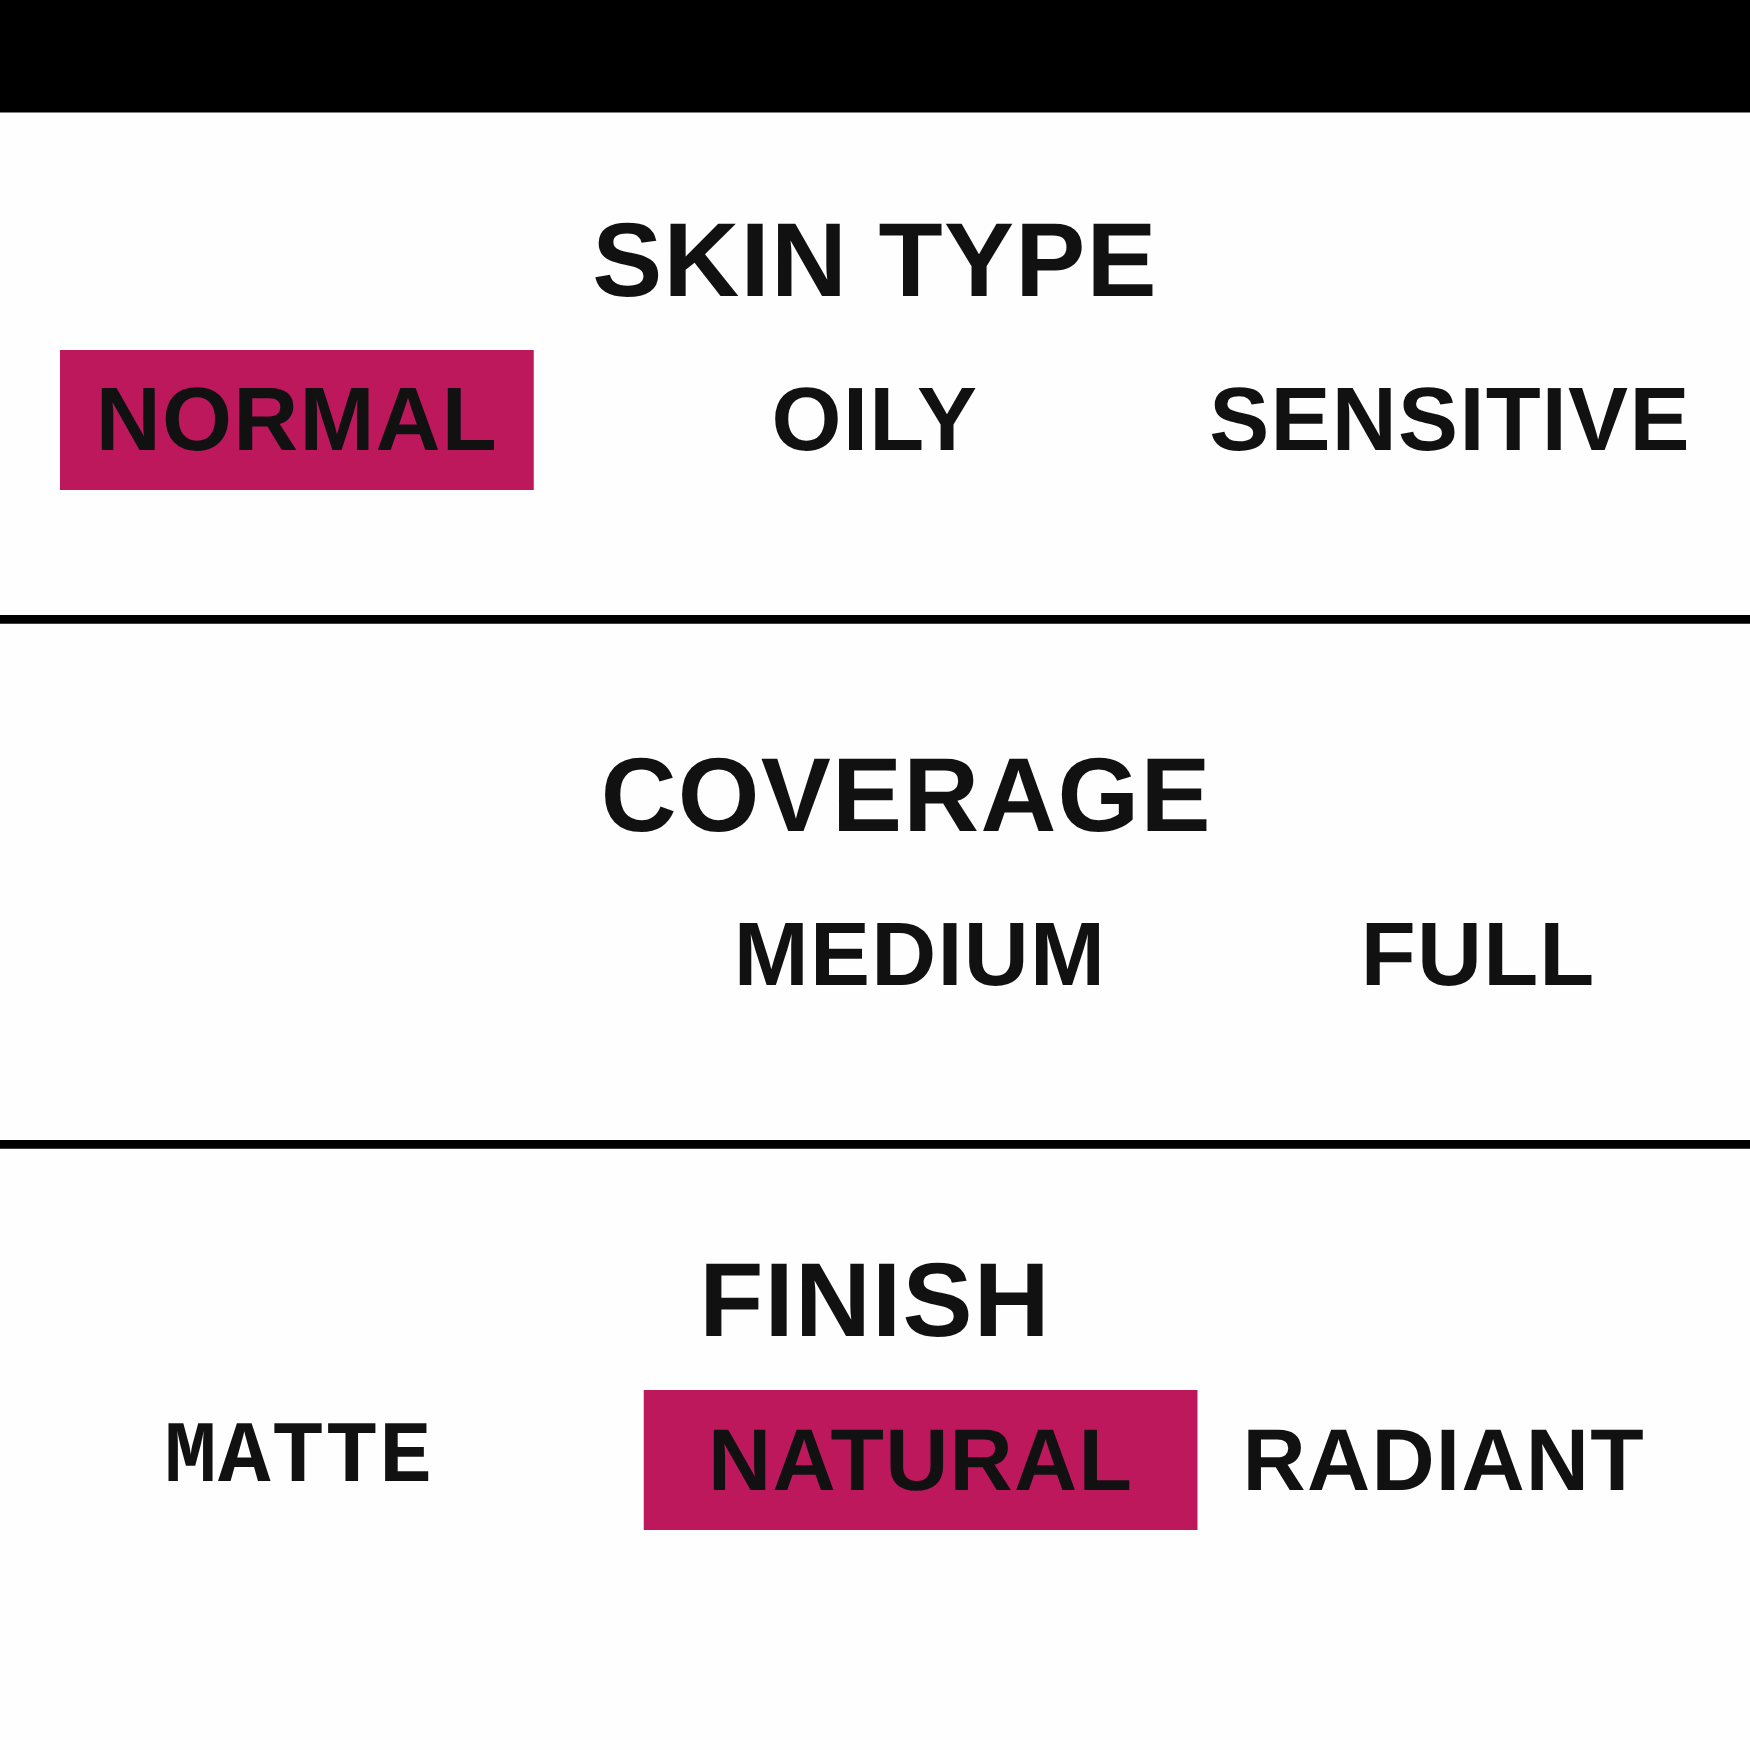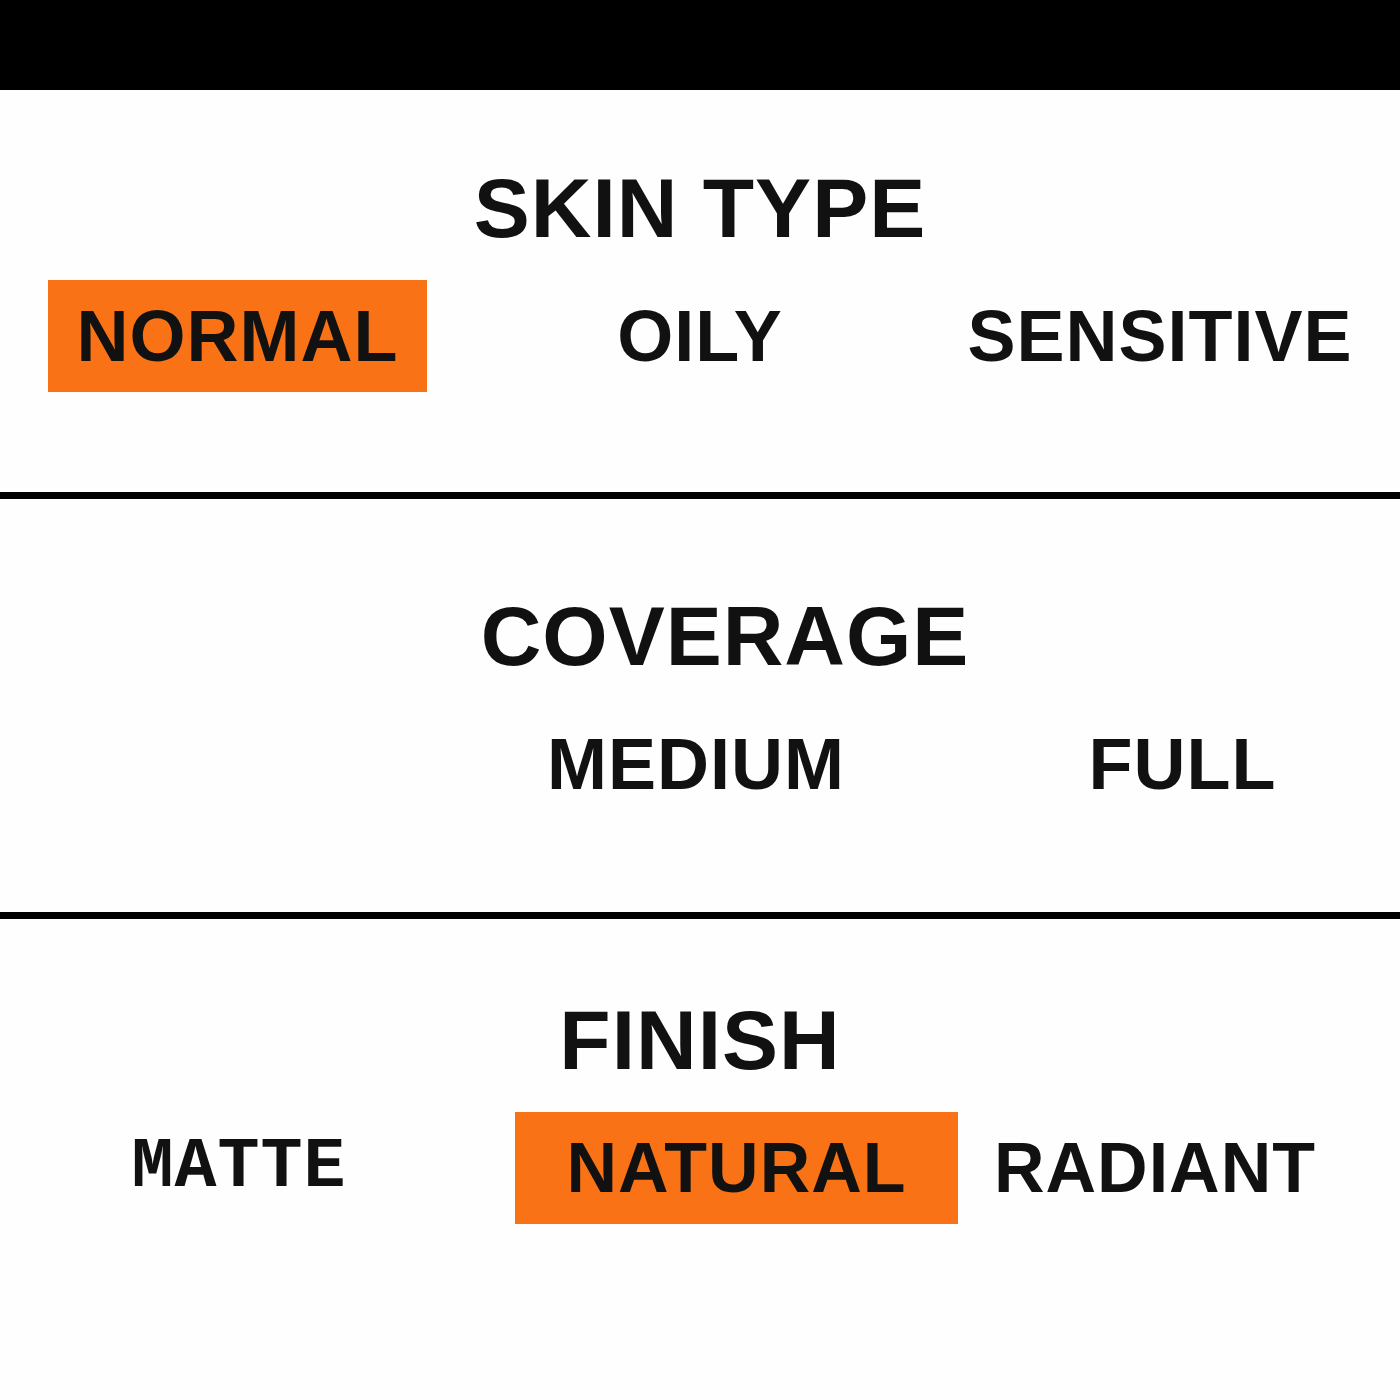--- a/index.html
+++ b/index.html
@@ -85,31 +85,31 @@
     font-weight: bold;
     font-size: 72px;
     line-height: 112px;
     letter-spacing: 1px;
     color: #111111;
     white-space: nowrap;
     background: transparent;
   }
 
   .option.selected {
-    background: #f97316;
+    background: #be185d;
   }
 
   
   .opt-normal    { left: 48px;   width: 379px; }
   .opt-oily      { left: 560px;  width: 280px; }
   .opt-sensitive { left: 940px;  width: 440px; }
 
   
   .opt-light  { left: 48px;   width: 379px; }
-  .opt-medium { left: 496px;  width: 350px; }
+  .opt-medium { left: 536px;  width: 350px; }
   .opt-full   { left: 1005px; width: 305px; }
 
   
   .opt-matte   { left: 100px;  width: 278px; font-family: Liberation Mono, monospace; }
   .opt-natural { left: 475px;  width: 443px; margin-left: 40px; }
   .opt-radiant { left: 975px;  width: 360px; }
 
   
   .section-finish .option { font-size: 70px; }
 </style>

